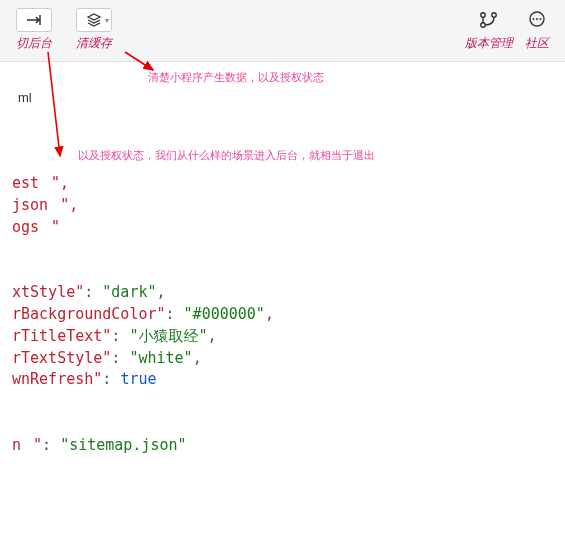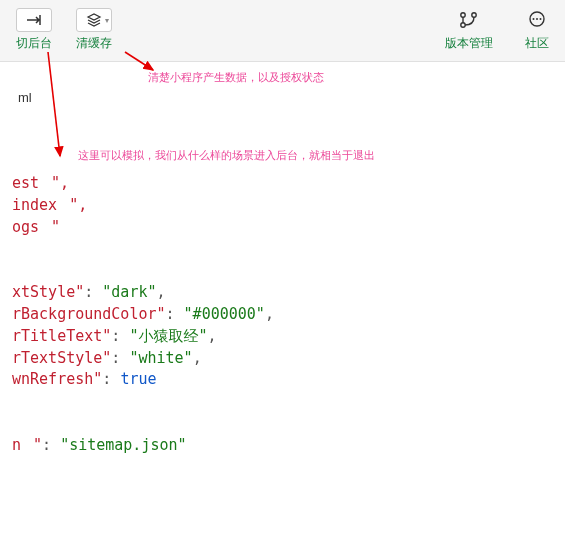--- a/index.html
+++ b/index.html
@@ -20,21 +20,21 @@
       border-bottom: 1px solid #e0e0e0;
       height: 62px;
     }
     .toolbar-left {
       display: flex;
       gap: 12px;
     }
     .toolbar-right {
       margin-left: auto;
       display: flex;
-      gap: 20px;
+      gap: 0;
     }
     .toolbar-btn {
       display: flex;
       flex-direction: column;
       align-items: center;
       gap: 3px;
       cursor: pointer;
       padding: 2px 6px;
       color: #333;
     }
@@ -53,21 +53,22 @@
     .btn-chevron {
       position: absolute;
       right: 2px;
       top: 50%;
       transform: translateY(-50%);
       font-size: 8px;
       color: #888;
     }
     .btn-label {
       font-size: 12px;
-      color: #15803d;
+      color: #be185d;
+      font-style: italic;
     }
     .annot-tab {
       position: absolute;
       left: 0;
       top: 90px;
       font-size: 13px;
       color: #333;
       padding-left: 18px;
     }
     .annotation {
@@ -145,35 +146,35 @@
           </svg>
       </div>
       <span class="btn-label">社区</span>
     </div>
   </div>
 </div>
 
 <div class="annot-tab">ml</div>
 
 <div class="annotation" style="left:148px; top:70px;">清楚小程序产生数据，以及授权状态</div>
-<div class="annotation" style="left:78px; top:148px;">这里可以模拟，我们从什么样的场景进入后台，就相当于退出</div>
+<div class="annotation" style="left:78px; top:148px;">以及授权状态，我们从什么样的场景进入后台，就相当于退出</div>
 
 <svg class="arrow-svg" width="565" height="538">
   <defs>
     <marker id="ah" markerWidth="8" markerHeight="8" refX="6" refY="3" orient="auto">
       <path d="M0,0 L7,3 L0,6 Z" fill="#e40000"></path>
     </marker>
   </defs>
   <line x1="48" y1="52" x2="60" y2="156" stroke="#e40000" stroke-width="1.6" marker-end="url(#ah)"></line>
   <line x1="125" y1="52" x2="153" y2="70" stroke="#e40000" stroke-width="1.6" marker-end="url(#ah)"></line>
 </svg>
 
 <div class="code-area">
   <div class="code-line" style="margin-top:28px"><span class="key">est</span><span class="key">",</span></div>
-  <div class="code-line"><span class="key">index</span><span class="key">",</span></div>
+  <div class="code-line"><span class="key">json</span><span class="key">",</span></div>
   <div class="code-line"><span class="key">ogs</span><span class="key">"</span></div>
   <div style="height:44px"></div>
   <div id="style-block">
       <div class="code-line"><span class="key">xtStyle"</span><span class="punc">: </span><span class="str">"dark"</span><span class="punc">,</span></div>
       <div class="code-line"><span class="key">rBackgroundColor"</span><span class="punc">: </span><span class="str">"#000000"</span><span class="punc">,</span></div>
       <div class="code-line"><span class="key">rTitleText"</span><span class="punc">: </span><span class="str">"小猿取经"</span><span class="punc">,</span></div>
       <div class="code-line"><span class="key">rTextStyle"</span><span class="punc">: </span><span class="str">"white"</span><span class="punc">,</span></div>
       <div class="code-line"><span class="key">wnRefresh"</span><span class="punc">: </span><span class="kw">true</span></div>
     </div>
   <div style="height:44px"></div>

